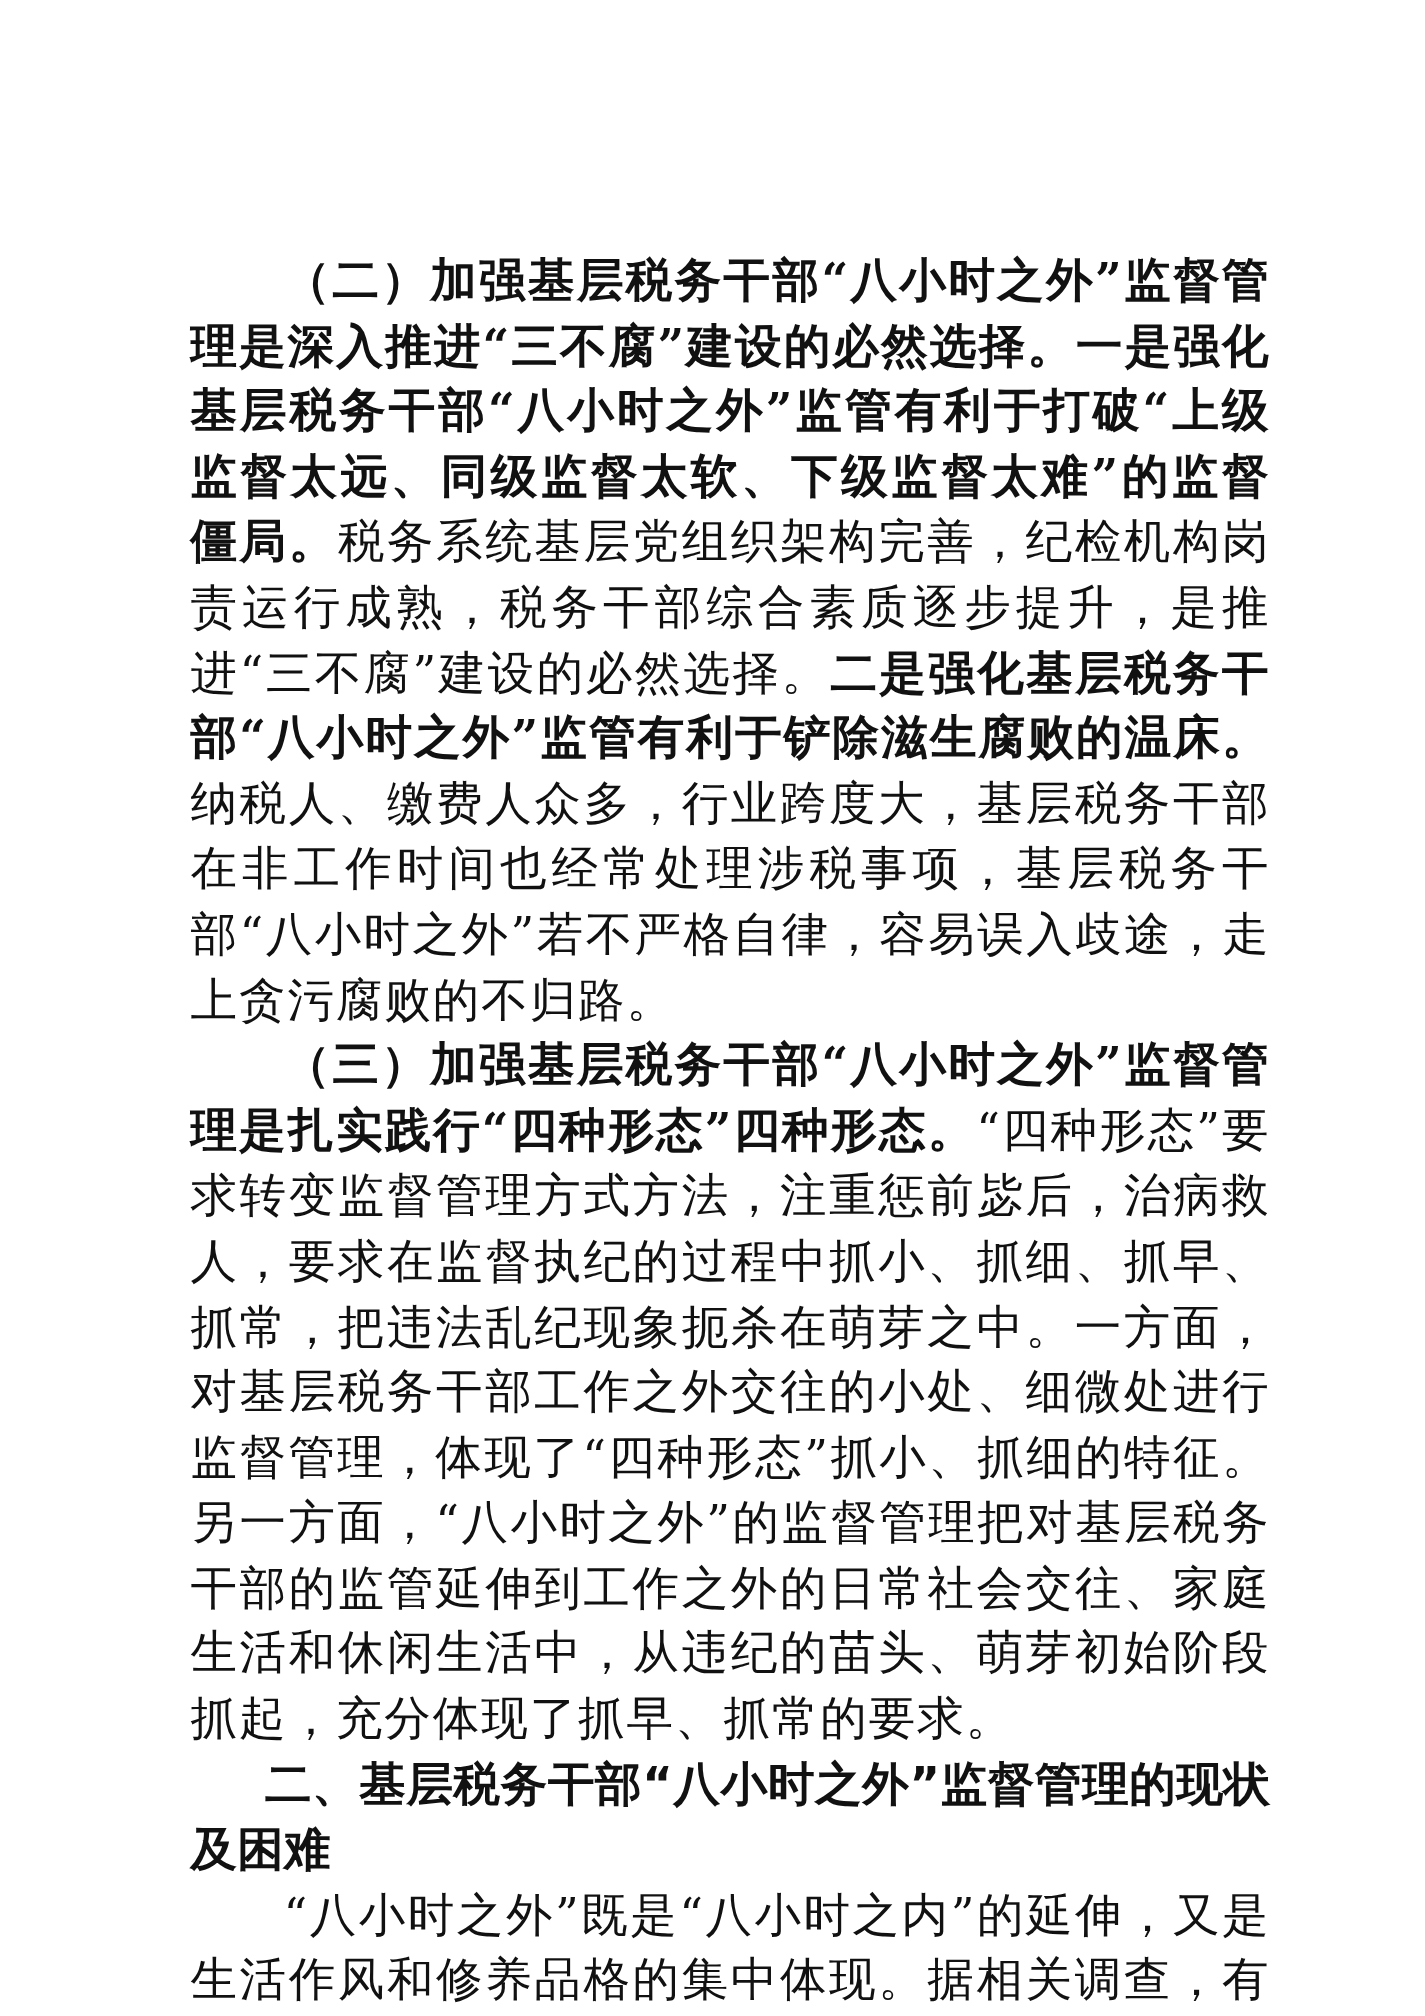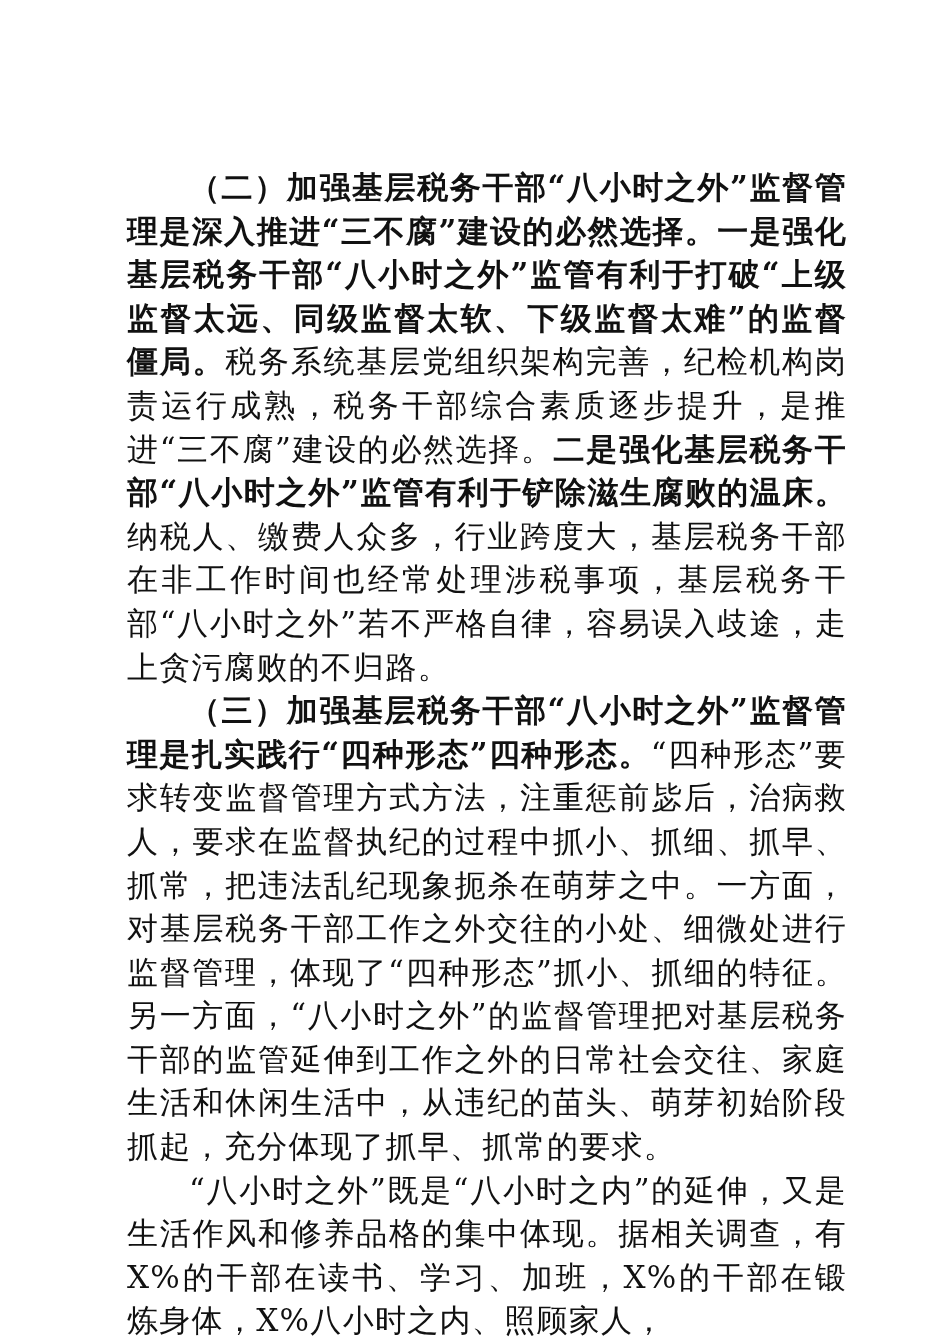--- a/index.html
+++ b/index.html
@@ -25,14 +25,15 @@
     font-weight: bold;
     letter-spacing: 0.2px;
   }
 </style>
 </head>
 <body>
 
 <div class="page">
   <p class="para"><span class="b">（二）加强基层税务干部“八小时之外”监督管理是深入推进“三不腐”建设的必然选择。一是强化基层税务干部“八小时之外”监管有利于打破“上级监督太远、同级监督太软、下级监督太难”的监督僵局。</span><span>税务系统基层党组织架构完善，纪检机构岗责运行成熟，税务干部综合素质逐步提升，是推进“三不腐”建设的必然选择。</span><span class="b">二是强化基层税务干部“八小时之外”监管有利于铲除滋生腐败的温床。</span><span>纳税人、缴费人众多，行业跨度大，基层税务干部在非工作时间也经常处理涉税事项，基层税务干部“八小时之外”若不严格自律，容易误入歧途，走上贪污腐败的不归路。</span></p>
   <p class="para"><span class="b">（三）加强基层税务干部“八小时之外”监督管理是扎实践行“四种形态”四种形态。</span><span>“四种形态”要求转变监督管理方式方法，注重惩前毖后，治病救人，要求在监督执纪的过程中抓小、抓细、抓早、抓常，把违法乱纪现象扼杀在萌芽之中。一方面，对基层税务干部工作之外交往的小处、细微处进行监督管理，体现了“四种形态”抓小、抓细的特征。另一方面，“八小时之外”的监督管理把对基层税务干部的监管延伸到工作之外的日常社会交往、家庭生活和休闲生活中，从违纪的苗头、萌芽初始阶段抓起，充分体现了抓早、抓常的要求。</span></p>
+  <p class="section-heading">二、基层税务干部“八小时之外”监督管理的现状及困难</p>
   <p class="para">“八小时之外”既是“八小时之内”的延伸，又是生活作风和修养品格的集中体现。据相关调查，有X%的干部在读书、学习、加班，X%的干部在锻炼身体，X%八小时之内、照顾家人，</p>
 </div>
 
 </body></html>

